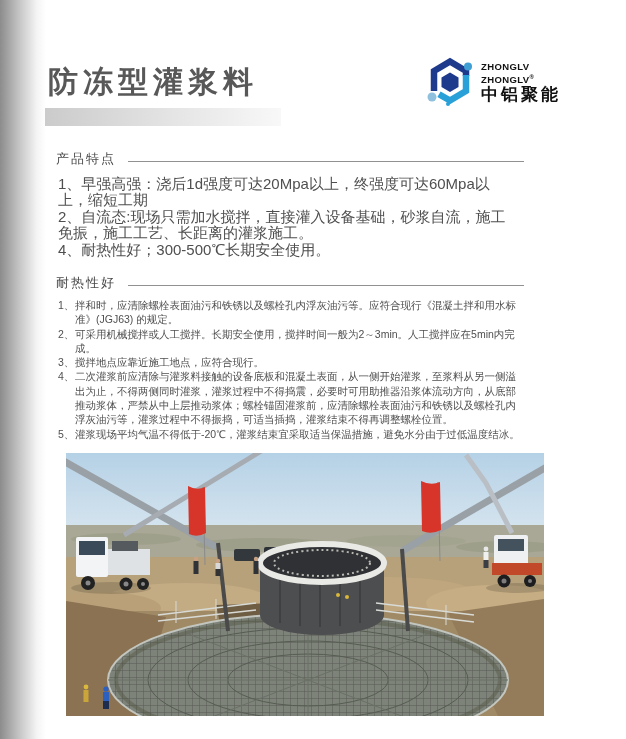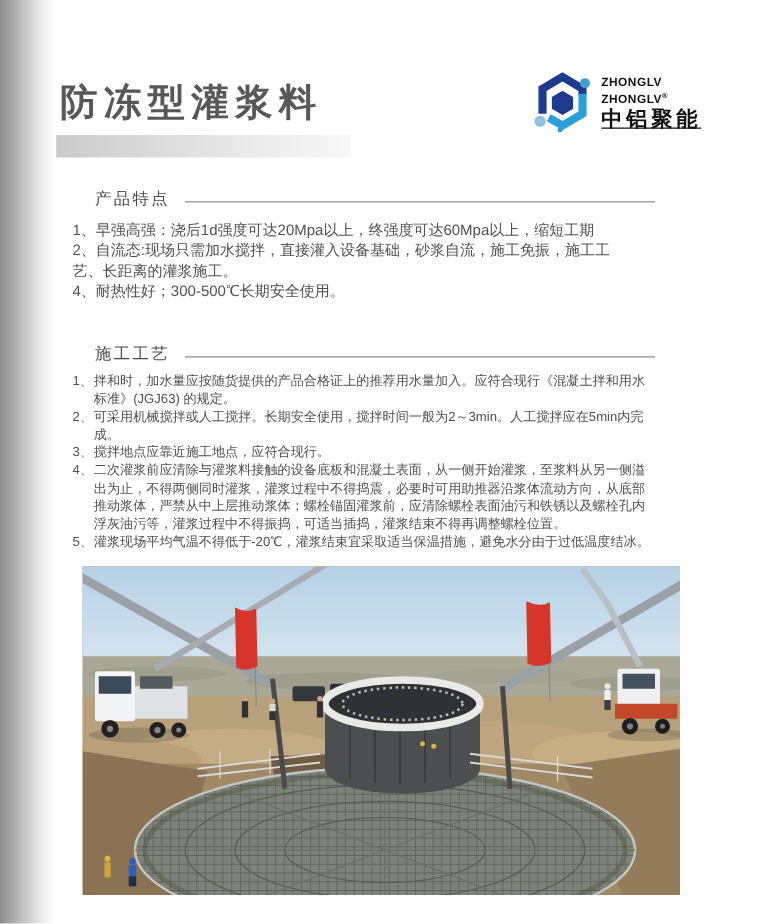--- a/index.html
+++ b/index.html
@@ -8,28 +8,28 @@
   .left-shadow{position:absolute;left:0;top:0;bottom:0;width:46px;
         background:linear-gradient(to right,#8c8c8c 0%,#c9c9c9 45%,#f4f4f4 80%,#ffffff 100%);}
   .page-title{position:absolute;left:48px;top:62px;font-size:30px;font-weight:bold;
         letter-spacing:5px;color:#585858;}
   .title-bar{position:absolute;left:45px;top:108px;width:236px;height:18px;
         background:linear-gradient(to right,#cbcbcb 0%,#e5e5e5 55%,#f8f8f8 100%);}
   .logo{position:absolute;left:427px;top:56px;display:flex;align-items:center;}
   .logo-text{margin-left:8px;}
   .logo-en{font-size:9.5px;font-weight:bold;letter-spacing:.4px;color:#111;line-height:11px;}
   .logo-en sup{font-size:6px;}
-  .logo-cn{font-size:17px;font-weight:bold;letter-spacing:3px;color:#111;line-height:20px;text-decoration:underline;}
-  .section{position:absolute;left:76px;right:56px;}
+  .logo-cn{font-size:17px;font-weight:bold;letter-spacing:3px;color:#111;line-height:20px;}
+  .section{position:absolute;left:56px;right:56px;}
   .sec-features{top:150px;}
   .sec-process{top:274px;}
   .sec-head{display:flex;align-items:center;}
   .sec-head .h{font-size:13px;letter-spacing:2px;color:#4a4a4a;font-weight:500;white-space:nowrap;}
   .sec-head .rule{flex:1;height:1px;background:#919191;margin-left:12px;margin-top:4px;}
-  .feat-list{position:absolute;left:58px;right:68px;top:176px;font-size:12px;line-height:16.4px;color:#4f4f4f;}
+  .feat-list{position:absolute;left:58px;right:68px;top:176px;font-size:15px;line-height:16.4px;color:#4f4f4f;}
   .feat-list p{margin:0;}
   .proc-list{position:absolute;left:58px;right:56px;top:298px;font-size:10.5px;line-height:14.3px;color:#4f4f4f;}
   .proc-item{display:flex;}
   .proc-item .num{width:17px;flex-shrink:0;}
   .proc-item .txt{flex:1;}
   .photo{position:absolute;left:66px;top:453px;width:478px;height:263px;overflow:hidden;background:#b7a17b;}
   .photo svg{display:block;width:478px;height:263px;}
 </style>
 </head>
 <body>
@@ -64,28 +64,28 @@
     </div>
   </div>
   <div class="feat-list">
     <p><span>1、</span><span>早强高强：浇后1d强度可达20Mpa以上，终强度可达60Mpa以上，缩短工期</span></p>
     <p><span>2、</span><span>自流态:现场只需加水搅拌，直接灌入设备基础，砂浆自流，施工免振，施工工艺、长距离的灌浆施工。</span></p>
     <p><span>4、</span><span>耐热性好；300-500℃长期安全使用。</span></p>
   </div>
 
   <div class="section sec-process">
     <div class="sec-head">
-      <span class="h">施工工艺</span>
+      <span class="h">耐热性好</span>
       <span class="rule"></span>
     </div>
   </div>
   <div class="proc-list">
     <div class="proc-item">
         <span class="num">1、</span>
-        <span class="txt">拌和时，加水量应按随货提供的产品合格证上的推荐用水量加入。应符合现行《混凝土拌和用水标准》(JGJ63) 的规定。</span>
+        <span class="txt">拌和时，应清除螺栓表面油污和铁锈以及螺栓孔内浮灰油污等。应符合现行《混凝土拌和用水标准》(JGJ63) 的规定。</span>
       </div>
     <div class="proc-item">
         <span class="num">2、</span>
         <span class="txt">可采用机械搅拌或人工搅拌。长期安全使用，搅拌时间一般为2～3min。人工搅拌应在5min内完成。</span>
       </div>
     <div class="proc-item">
         <span class="num">3、</span>
         <span class="txt">搅拌地点应靠近施工地点，应符合现行。</span>
       </div>
     <div class="proc-item">

